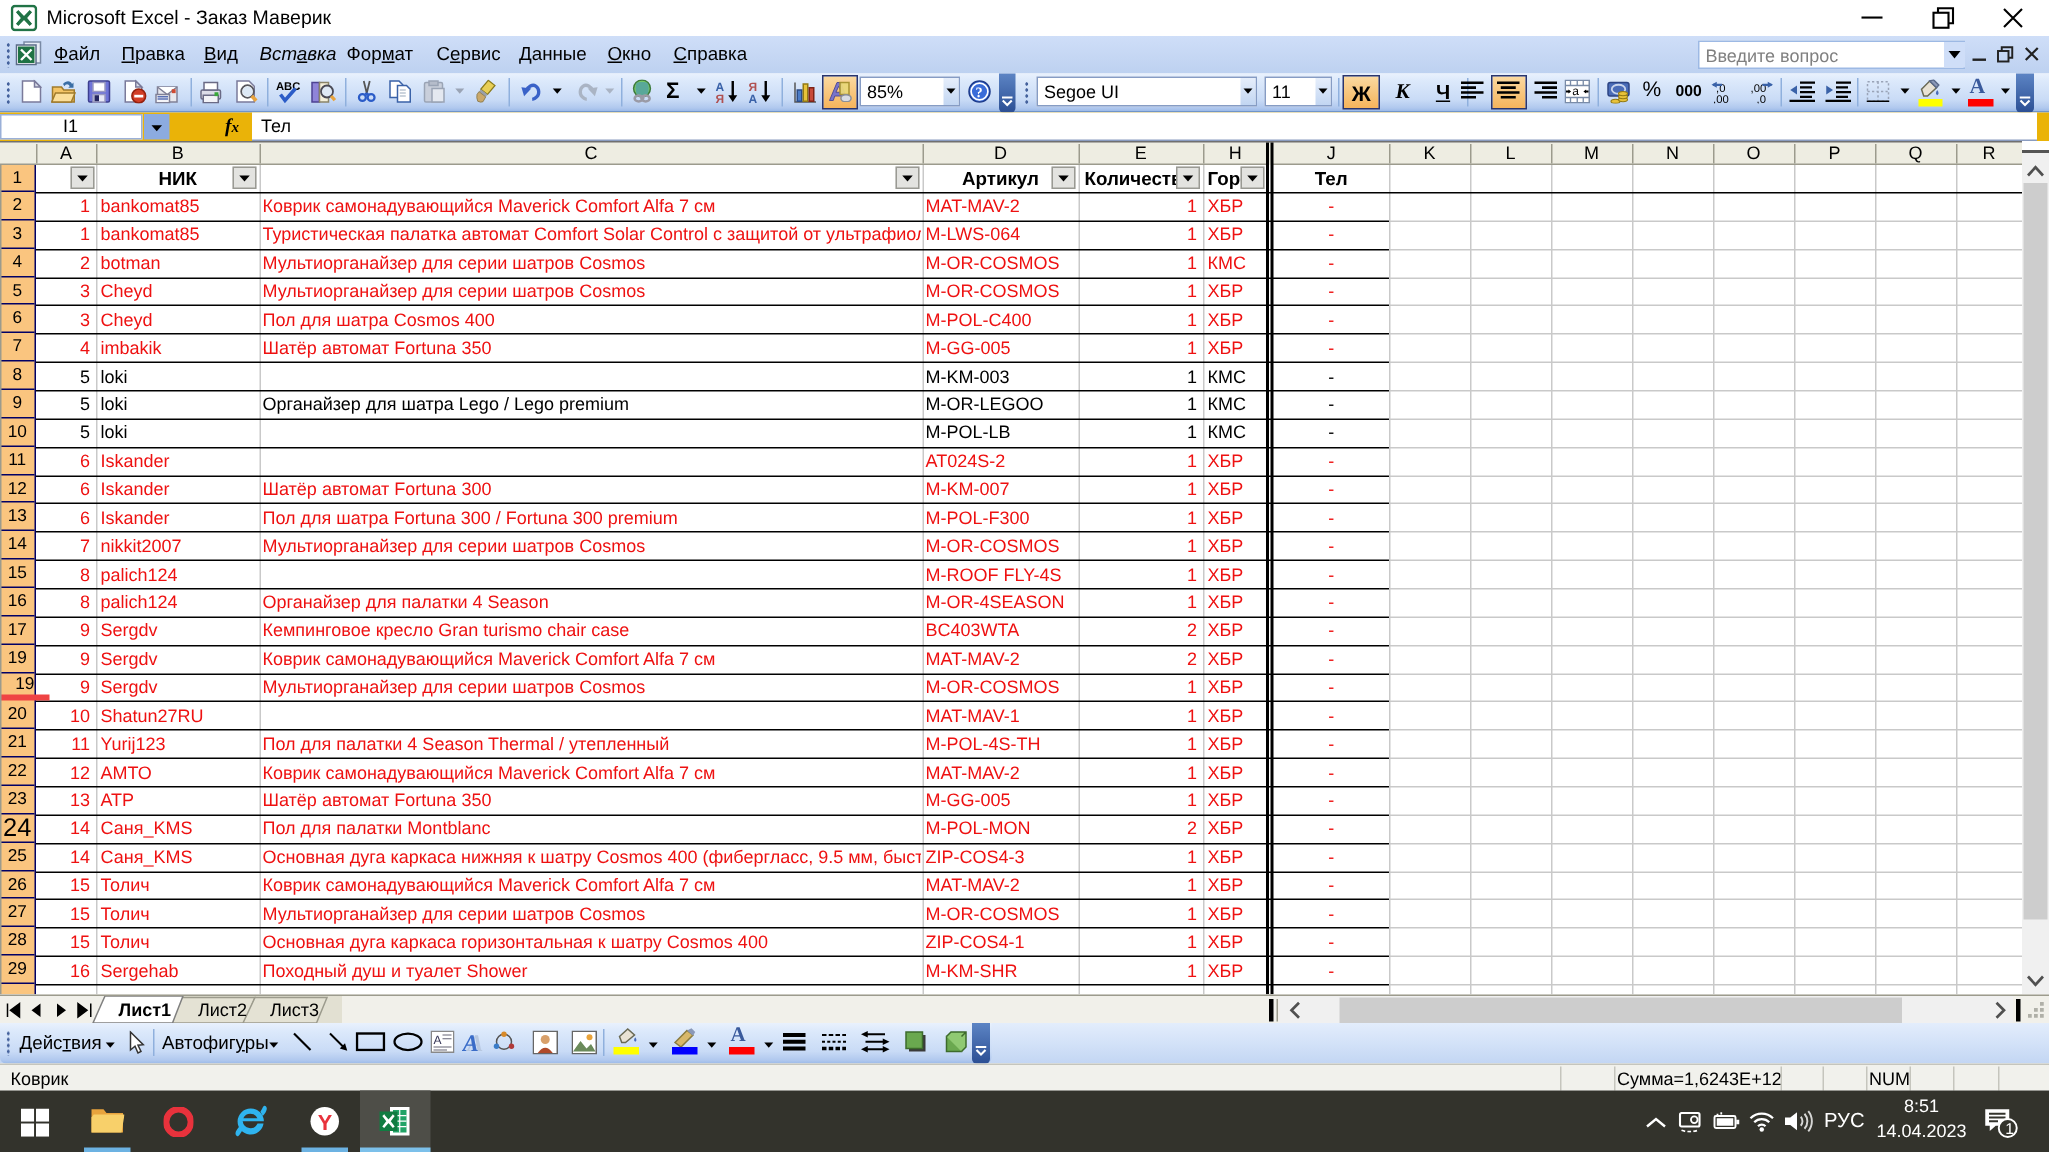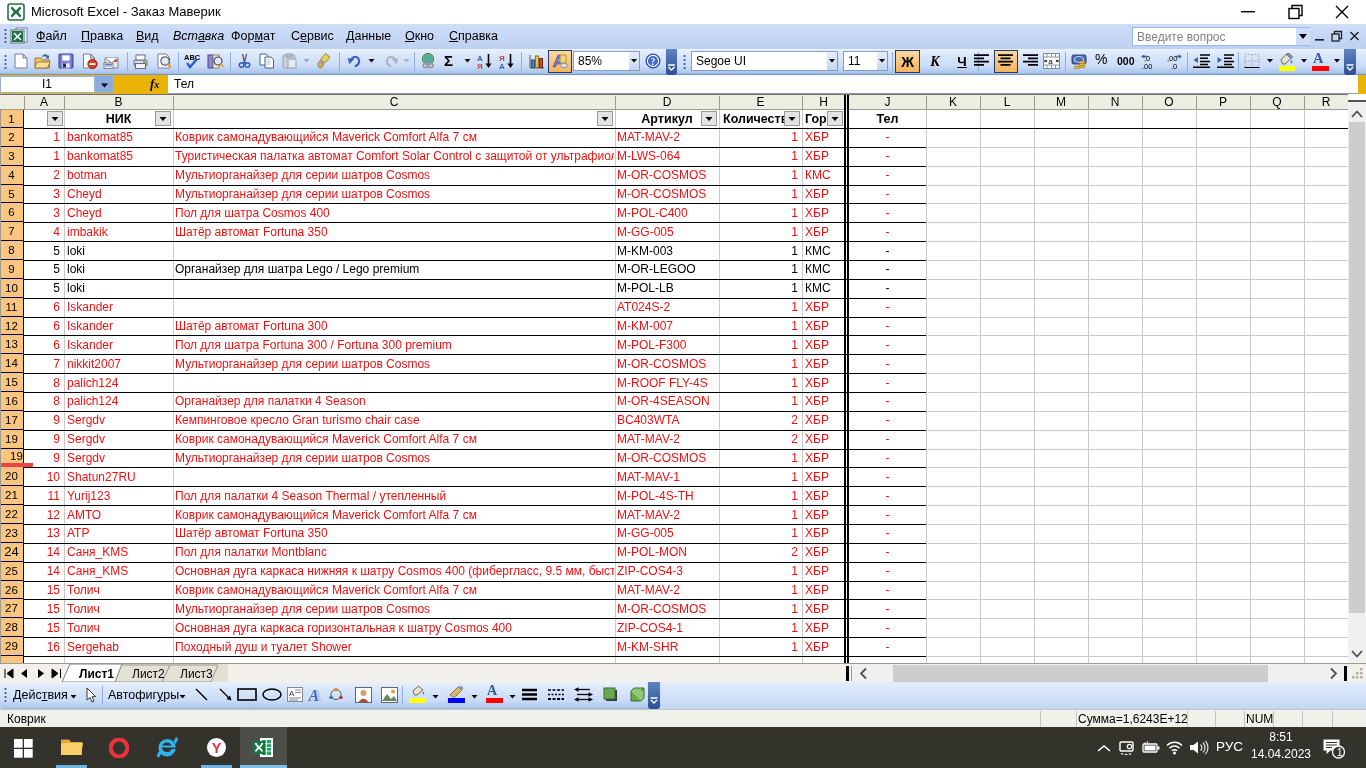--- a/index.html
+++ b/index.html
@@ -440,21 +440,21 @@
 <div class="ab ct" style="left:0;top:260.3px;width:23px;height:18.9px;font-size:11.5px;color:#000;border-bottom:1px solid #010066;">14</div>
 <div class="ab ct" style="left:0;top:279.1px;width:23px;height:18.9px;font-size:11.5px;color:#000;border-bottom:1px solid #010066;">15</div>
 <div class="ab ct" style="left:0;top:298.0px;width:23px;height:18.9px;font-size:11.5px;color:#000;border-bottom:1px solid #010066;">16</div>
 <div class="ab ct" style="left:0;top:316.9px;width:23px;height:18.9px;font-size:11.5px;color:#000;border-bottom:1px solid #010066;">17</div>
 <div class="ab ct" style="left:0;top:335.7px;width:23px;height:18.9px;font-size:11.5px;color:#000;border-bottom:1px solid #010066;">19</div>
 <div class="ab ct" style="left:0;top:354.6px;width:33px;height:18.9px;font-size:11.5px;color:#000;border-bottom:4px solid #ef4444;">19</div>
 <div class="ab ct" style="left:0;top:373.4px;width:23px;height:18.9px;font-size:11.5px;color:#000;border-bottom:1px solid #010066;">20</div>
 <div class="ab ct" style="left:0;top:392.3px;width:23px;height:18.9px;font-size:11.5px;color:#000;border-bottom:1px solid #010066;">21</div>
 <div class="ab ct" style="left:0;top:411.1px;width:23px;height:18.9px;font-size:11.5px;color:#000;border-bottom:1px solid #010066;">22</div>
 <div class="ab ct" style="left:0;top:430.0px;width:23px;height:18.9px;font-size:11.5px;color:#000;border-bottom:1px solid #010066;">23</div>
-<div class="ab ct" style="left:0;top:448.9px;width:23px;height:18.9px;font-size:13px;color:#000;border-bottom:1px solid #010066;">24</div>
+<div class="ab ct" style="left:0;top:448.9px;width:23px;height:18.9px;font-size:17px;color:#000;border-bottom:1px solid #010066;">24</div>
 <div class="ab ct" style="left:0;top:467.7px;width:23px;height:18.9px;font-size:11.5px;color:#000;border-bottom:1px solid #010066;">25</div>
 <div class="ab ct" style="left:0;top:486.6px;width:23px;height:18.9px;font-size:11.5px;color:#000;border-bottom:1px solid #010066;">26</div>
 <div class="ab ct" style="left:0;top:505.4px;width:23px;height:18.9px;font-size:11.5px;color:#000;border-bottom:1px solid #010066;">27</div>
 <div class="ab ct" style="left:0;top:524.3px;width:23px;height:18.9px;font-size:11.5px;color:#000;border-bottom:1px solid #010066;">28</div>
 <div class="ab ct" style="left:0;top:543.1px;width:23px;height:18.9px;font-size:11.5px;color:#000;border-bottom:1px solid #010066;">29</div>
 <div class="ab" style="left:0;top:16px;width:1px;height:553px;background:#9c9b8d;"></div>
 <div class="ab" style="left:64px;top:16px;width:109px;height:18px;display:flex;align-items:center;justify-content:center;font-size:12.5px;font-weight:bold;">НИК</div>
 <div class="ab" style="left:615px;top:16px;width:104px;height:18px;display:flex;align-items:center;justify-content:center;font-size:12.5px;font-weight:bold;">Артикул</div>
 <div class="ab" style="left:719px;top:16px;width:83px;height:18px;display:flex;align-items:center;justify-content:left;font-size:12.5px;font-weight:bold;overflow:hidden;padding-left:4px;">Количеств</div>
 <div class="ab" style="left:802px;top:16px;width:43px;height:18px;display:flex;align-items:center;font-size:12.5px;font-weight:bold;overflow:hidden;padding-left:3px;">Горо</div>

